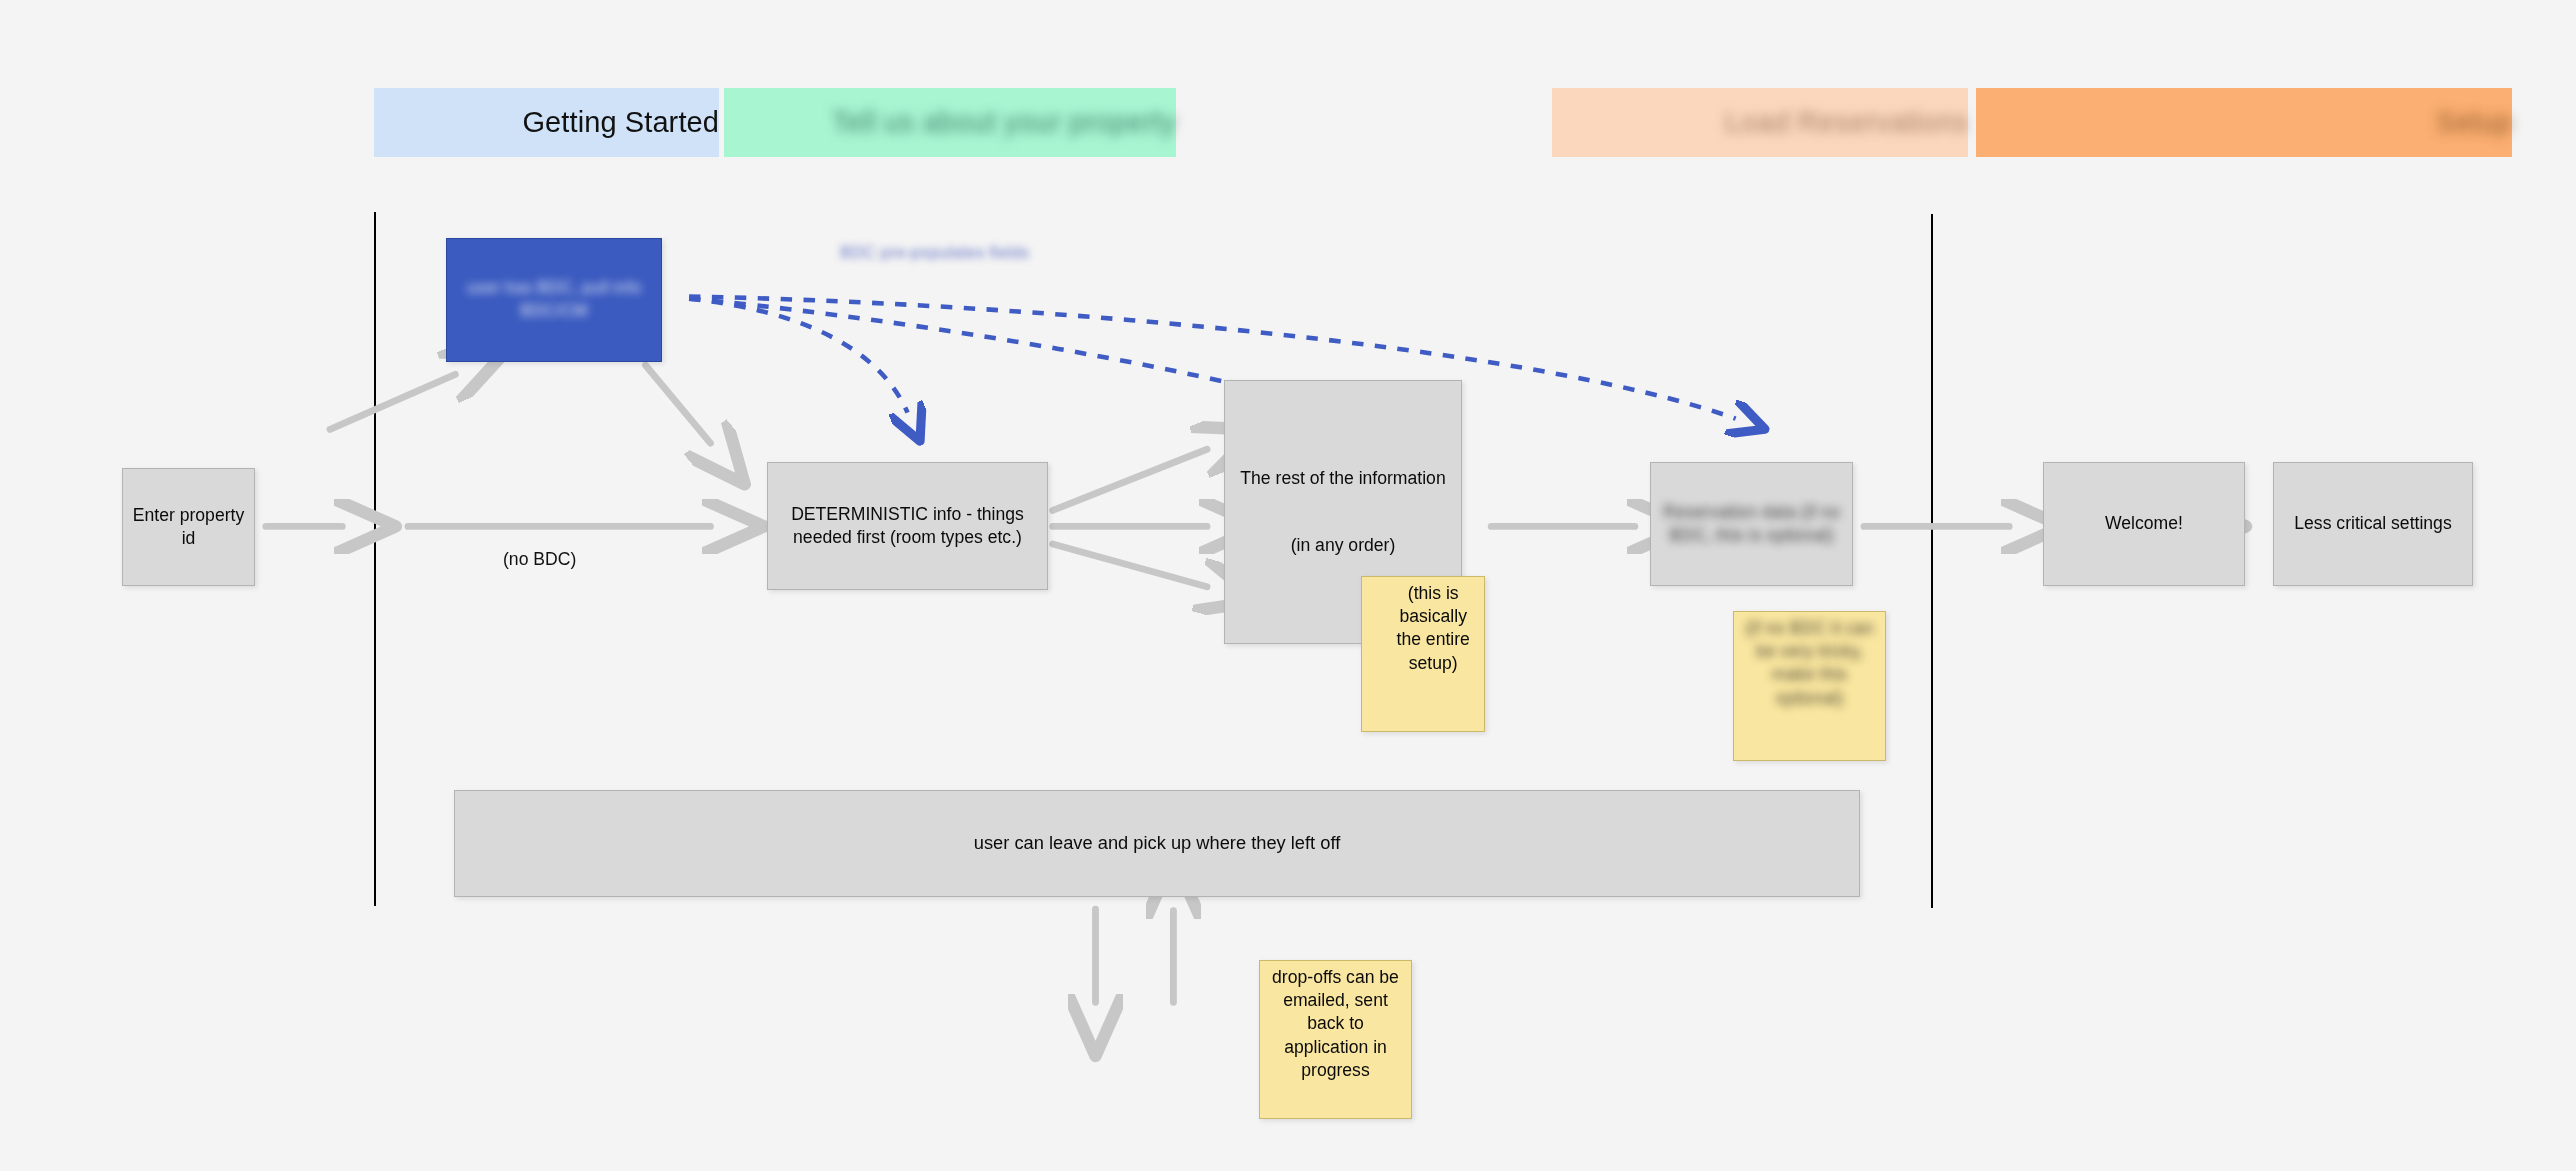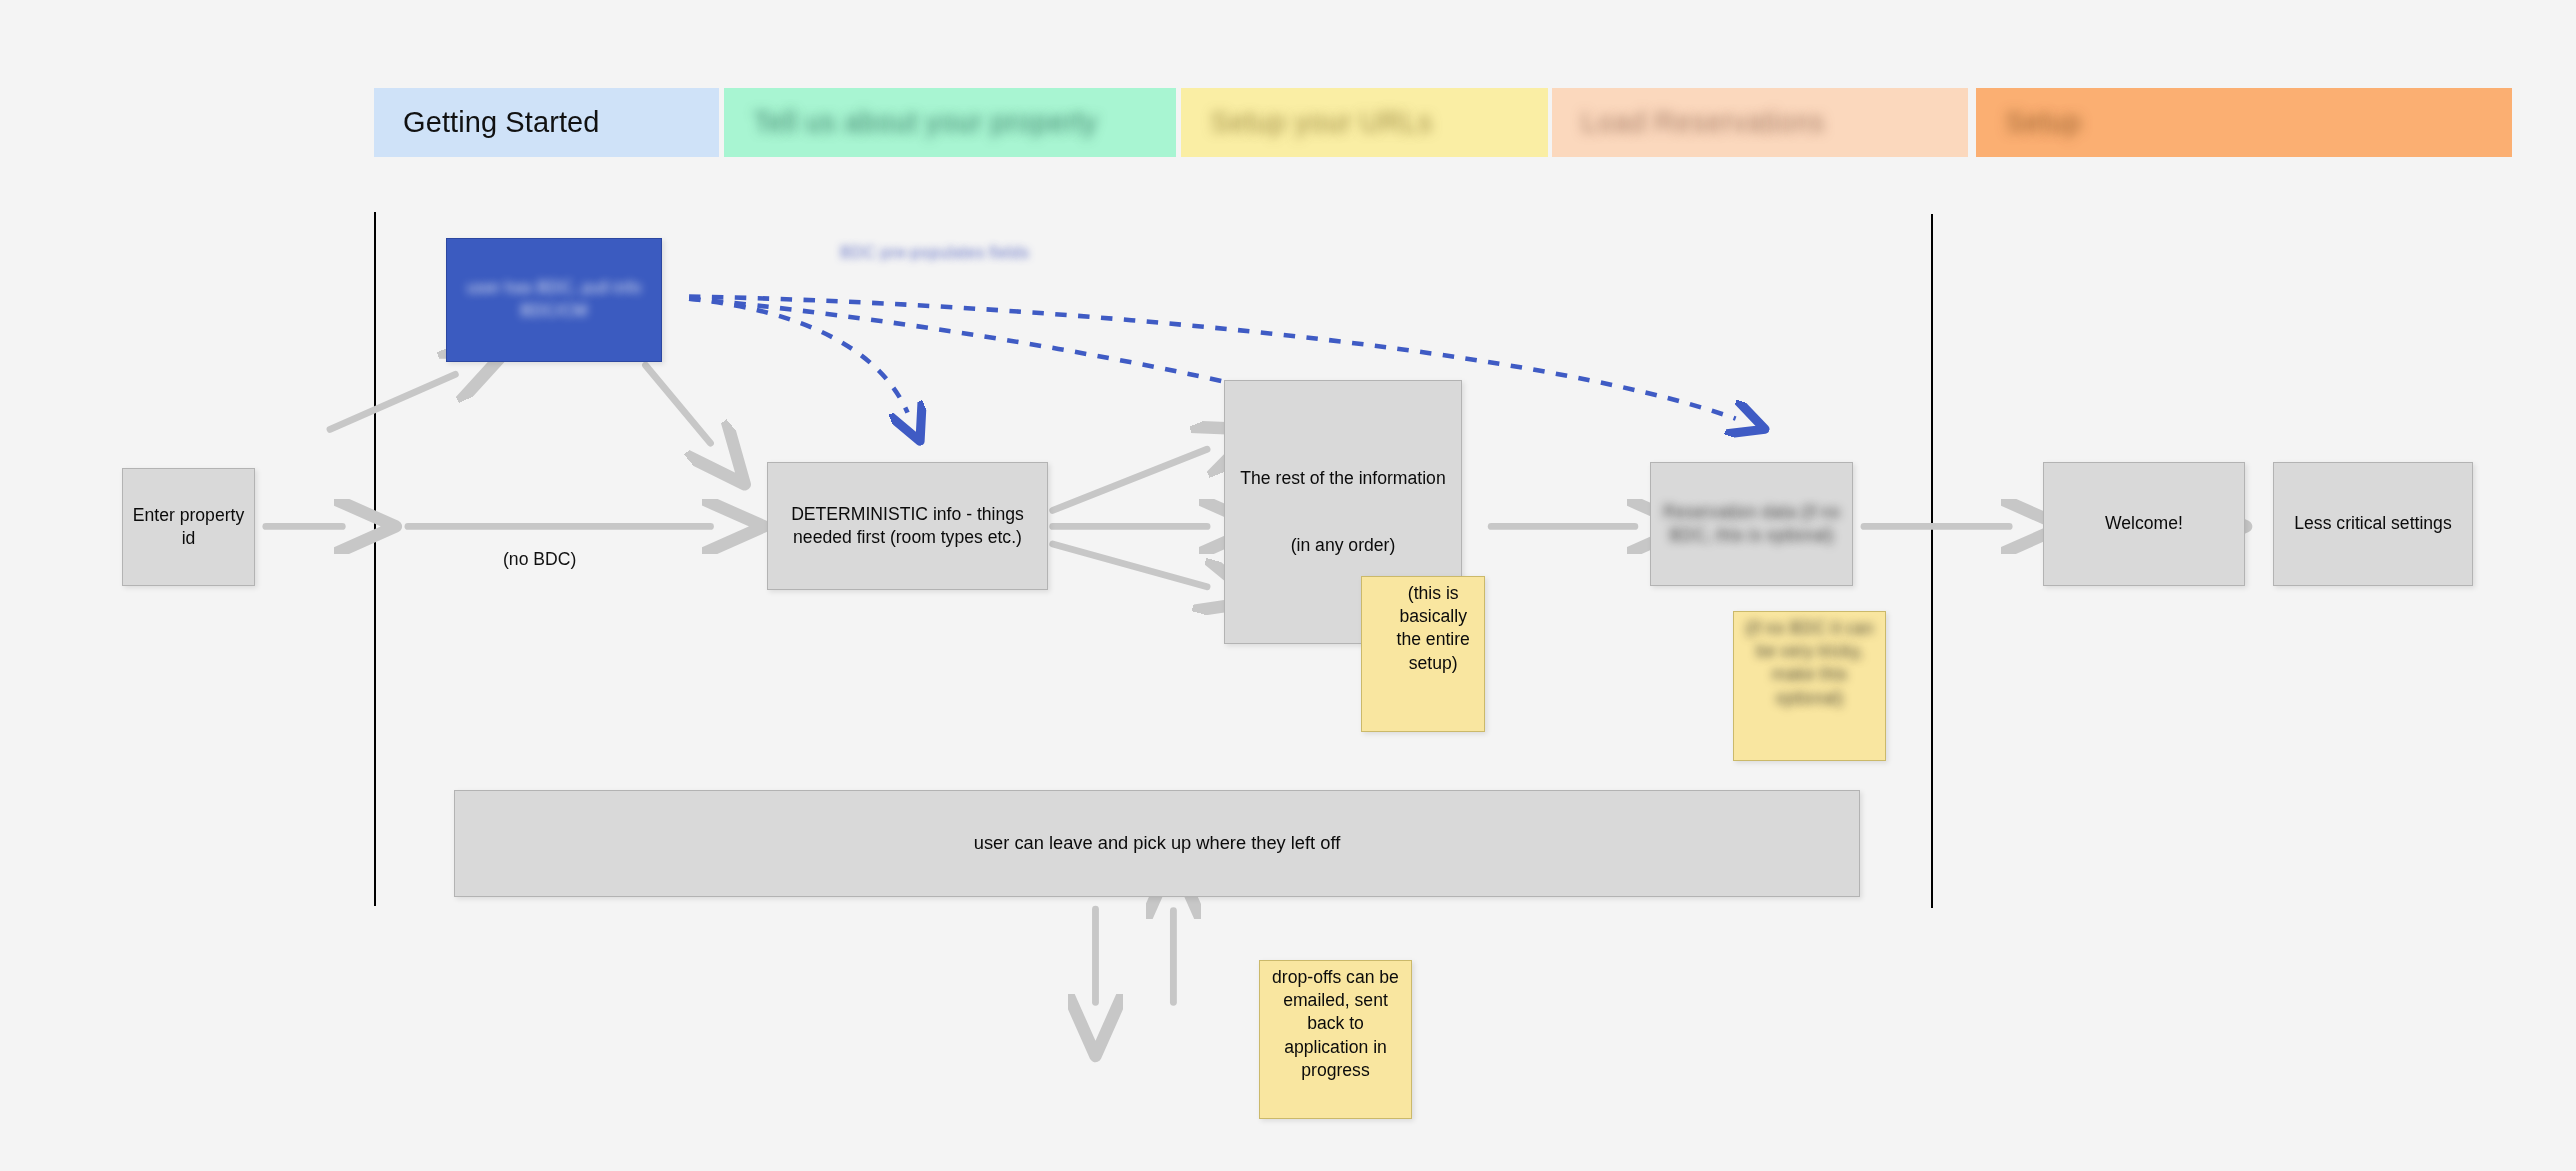--- a/index.html
+++ b/index.html
@@ -18,24 +18,25 @@
   #canvas {
     position: absolute;
     inset: 0;
   }
   .abs { position: absolute; box-sizing: border-box; }
 
   
   .lane {
     display: flex;
     align-items: center;
-    padding-left: 29px;
+    padding-left: 15px;
     font-size: 29px;
     color: #111111;
     letter-spacing: 0.1px;
+    justify-content: flex-end;
   }
   .lane.blurred { color: transparent; text-shadow: 0 0 10.7px rgba(40,40,40,0.62); }
   .lane.blurred.on-green  { text-shadow: 0 0 10.7px rgba(25,90,70,0.72); }
   .lane.blurred.on-yellow { text-shadow: 0 0 10.7px rgba(120,100,30,0.70); }
   .lane.blurred.on-peach  { text-shadow: 0 0 10.7px rgba(120,75,55,0.62); }
   .lane.blurred.on-orange { text-shadow: 0 0 12.2px rgba(120,70,25,0.78); }
 
   
   .node {
     background: #d9d9d9;
@@ -111,23 +112,20 @@
 <div id="canvas">
 
   <div class="abs lane" style="left:374px; top:88px; width:345px; height:69px; background:#cfe2f8;">
     <span>Getting Started</span>
   </div>
 
   <div class="abs lane blurred on-green" style="left:724px; top:88px; width:452px; height:69px; background:#a8f5d2;">
     <span>Tell us about your property</span>
   </div>
 
-  <div class="abs lane blurred on-yellow" style="left:1181px; top:88px; width:367px; height:69px; background:#faeea4;">
-    <span>Setup your URLs</span>
-  </div>
 
   <div class="abs lane blurred on-peach" style="left:1552px; top:88px; width:416px; height:69px; background:#fbd8bd;">
     <span>Load Reservations</span>
   </div>
 
   <div class="abs lane blurred on-orange" style="left:1976px; top:88px; width:536px; height:69px; background:#fbaf72;">
     <span>Setup</span>
   </div>
 
   <div class="abs divider" style="left:374px; top:212px; height:694px;"></div>

